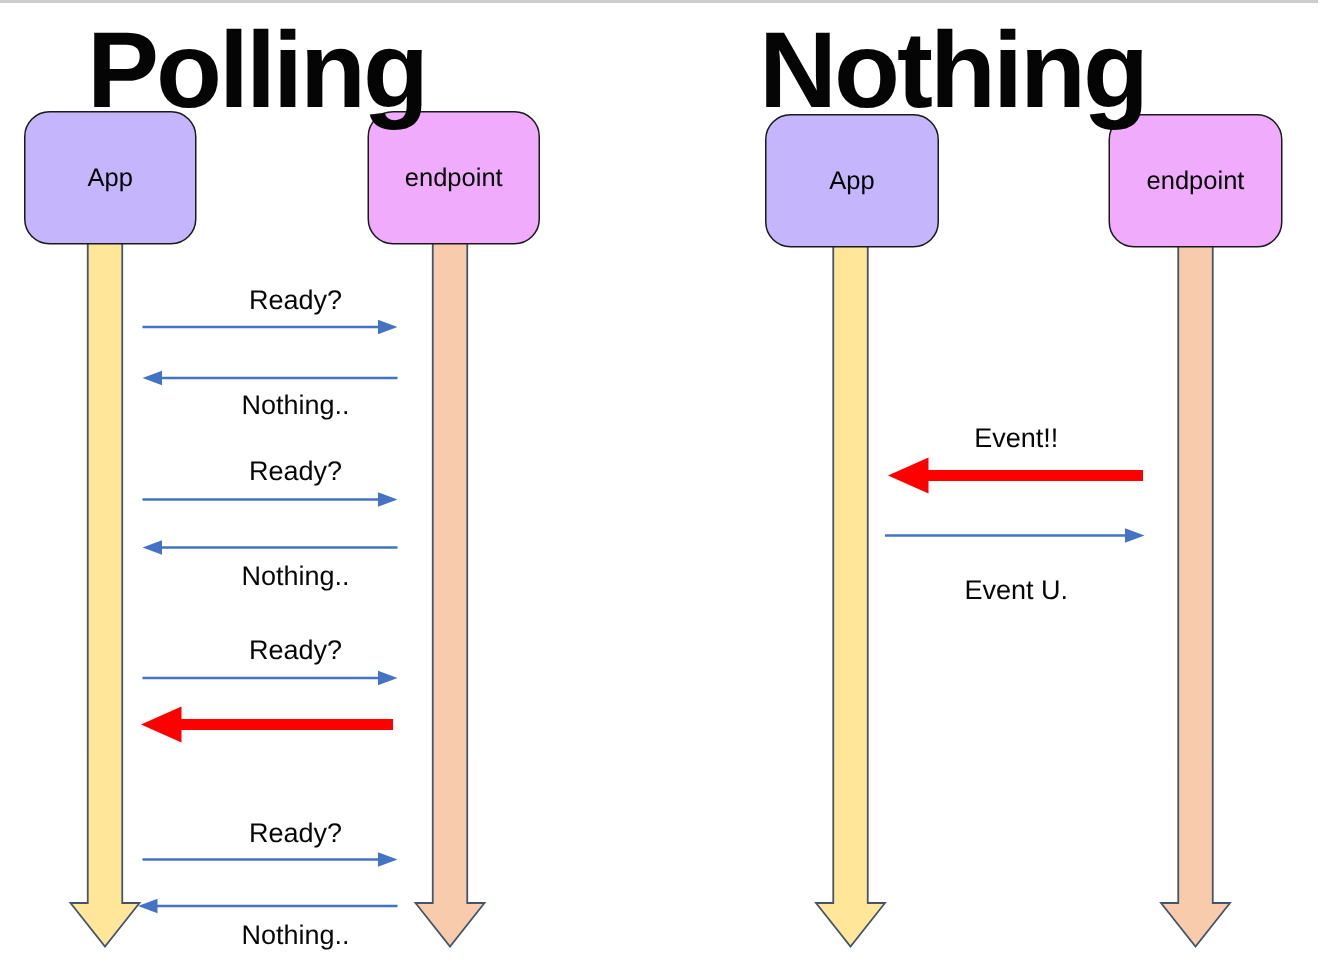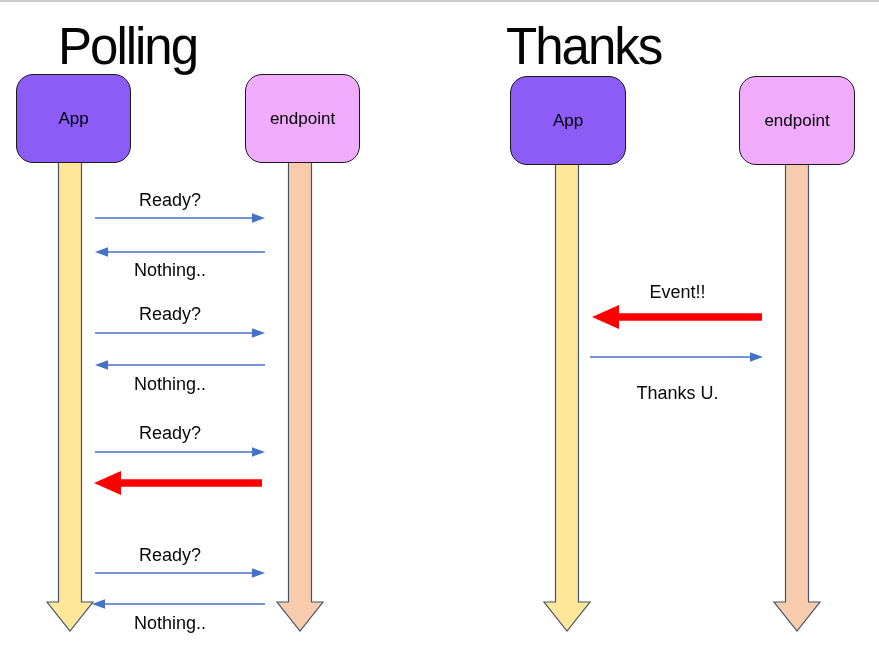--- a/index.html
+++ b/index.html
@@ -3,40 +3,40 @@
 <meta charset="utf-8">
 <style>
   html,body{margin:0;padding:0;background:#ffffff;}
   .canvas{
     position:relative;width:879px;height:653px;background:#ffffff;overflow:hidden;
     font-family:"Liberation Sans",sans-serif;color:#000;
   }
   .topline{position:absolute;top:0;left:0;width:879px;height:2px;background:#cccccc;}
   .svg-layer{position:absolute;top:0;left:0;}
   .title{
-    position:absolute;top:6px;font-size:51px;line-height:82px;font-weight:400;
+    position:absolute;top:6px;font-size:72px;line-height:82px;font-weight:700;
     letter-spacing:-2px;color:#050505;white-space:nowrap;z-index:3;
   }
   .title-polling{left:58px;}
   .title-webhook{left:506px;}
   .actor{
     position:absolute;display:flex;align-items:center;justify-content:center;
     border:1.7px solid #1a1a1a;border-radius:17px;font-size:17px;z-index:2;
   }
-  .actor-app{background:#8b5cf6;}
+  .actor-app{background:#c4b5fd;}
   .actor-endpoint{background:#f0abfc;}
   .box-pa{left:16px;top:74px;width:113px;height:87px;}
   .box-pe{left:245px;top:74px;width:113px;height:87px;}
   .box-wa{left:510px;top:76px;width:114px;height:87px;}
   .box-we{left:739px;top:76px;width:114px;height:87px;}
   .msg{
     position:absolute;font-size:18px;line-height:22px;text-align:center;
     white-space:nowrap;z-index:4;color:#070707;
   }
-  .msg-l{left:84px;width:172px;}
+  .msg-l{left:111px;width:172px;}
   .msg-r{left:590px;width:175px;}
   .m1{top:189px;} .m2{top:259px;} .m3{top:303px;} .m4{top:373px;}
   .m5{top:422px;} .m6{top:491px;} .m7{top:544px;} .m8{top:612px;}
   .w1{top:281px;} .w2{top:382px;}
 </style>
 </head>
 <body>
 
 <div class="canvas">
 
@@ -108,26 +108,26 @@
     <span>endpoint</span>
   </div>
   <div class="actor actor-app box-wa">
     <span>App</span>
   </div>
   <div class="actor actor-endpoint box-we">
     <span>endpoint</span>
   </div>
 
   <div class="title title-polling">Polling</div>
-  <div class="title title-webhook">Thanks</div>
+  <div class="title title-webhook">Nothing</div>
 
   <div class="msg msg-l m1">Ready?</div>
   <div class="msg msg-l m2">Nothing..</div>
   <div class="msg msg-l m3">Ready?</div>
   <div class="msg msg-l m4">Nothing..</div>
   <div class="msg msg-l m5">Ready?</div>
   <div class="msg msg-l m7">Ready?</div>
   <div class="msg msg-l m8">Nothing..</div>
 
   <div class="msg msg-r w1">Event!!</div>
-  <div class="msg msg-r w2">Thanks U.</div>
+  <div class="msg msg-r w2">Event U.</div>
 
 </div>
 
 </body></html>

